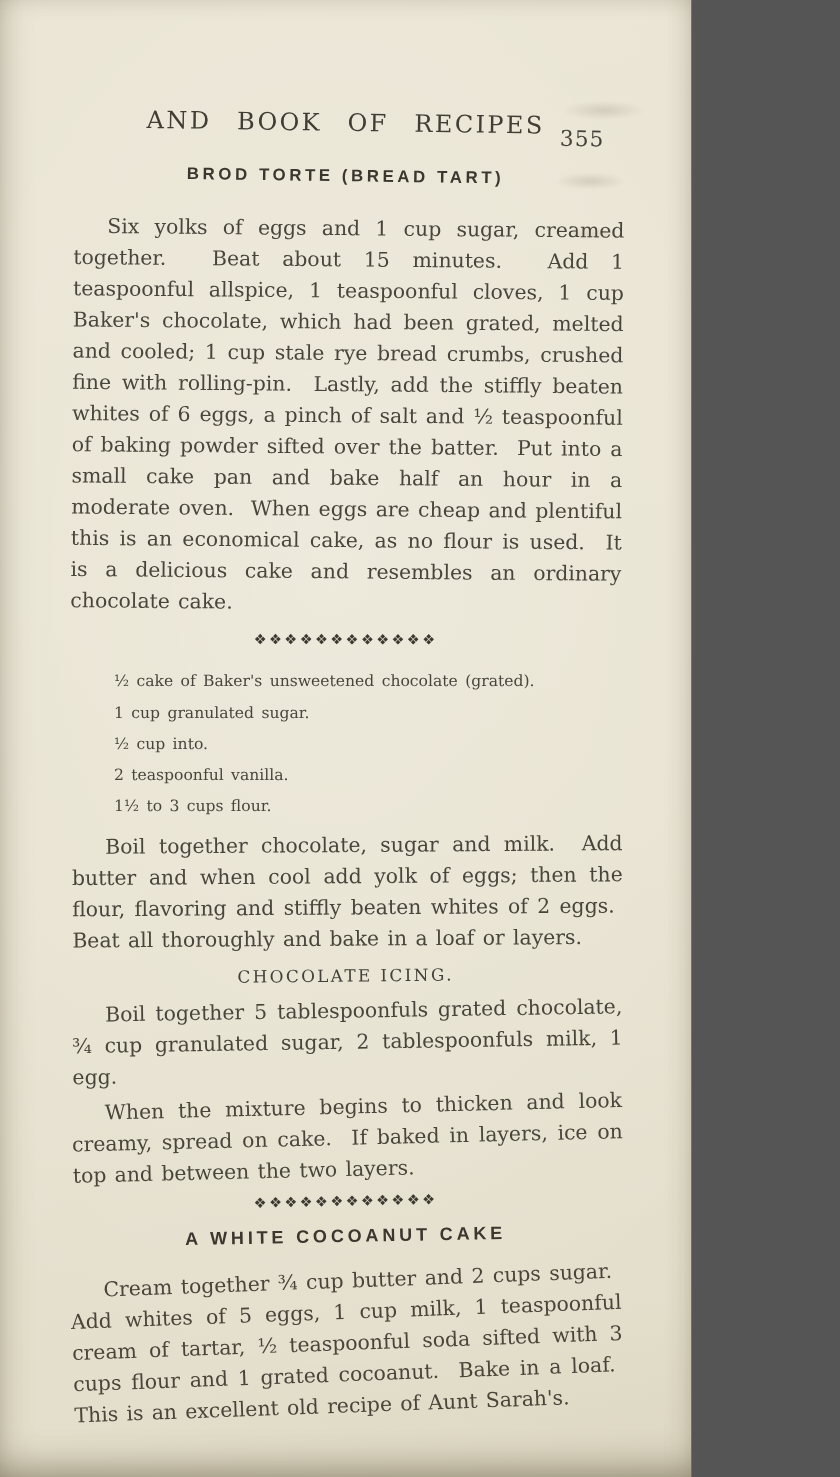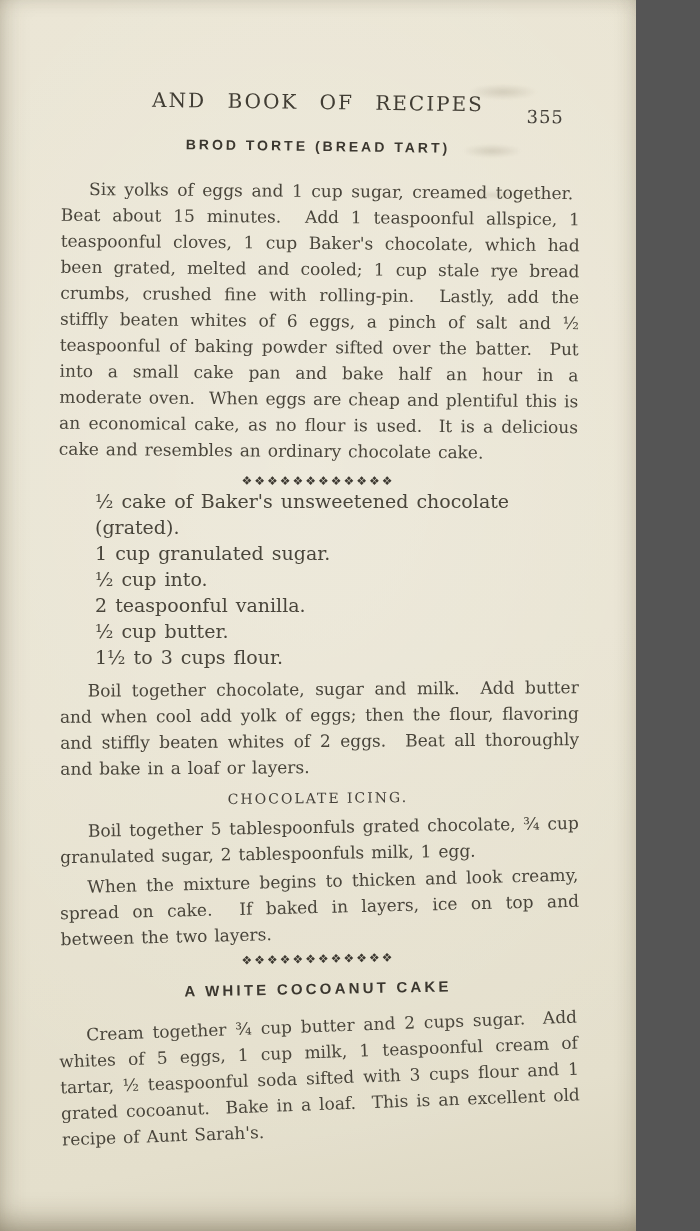--- a/index.html
+++ b/index.html
@@ -1,18 +1,18 @@
 <!DOCTYPE html>
 <html><head>
 <meta charset="utf-8">
 <style>
   html,body { margin:0; padding:0; background:#555; }
   .page {
     position:relative;
-    width:636px; height:1231px;
+    width:576px; height:1231px;
     margin:0;
     overflow:hidden;
     background:
       radial-gradient(ellipse 130% 90% at 48% 38%, rgba(255,255,255,0.22), rgba(255,255,255,0) 65%),
       linear-gradient(168deg, #eae5d4 0%, #e8e3d1 55%, #e4dfcc 88%, #dcd6c1 100%);
     box-shadow:
       inset 0 -20px 28px -12px rgba(70,58,32,0.40),
       inset 16px 0 34px -22px rgba(70,58,32,0.30),
       inset -14px 0 30px -22px rgba(70,58,32,0.22),
       inset 0 12px 26px -20px rgba(70,58,32,0.18);
@@ -49,22 +49,22 @@
   .p3 { margin-top:8px;  transform:rotate(-0.9deg); }
   .p4 { margin-top:2px;  transform:rotate(-1.4deg); }
   .p5 { margin-top:16px; transform:rotate(-2.1deg); }
   .ornament {
     margin-top:10px; text-align:center;
     font-size:12px; letter-spacing:2px; color:#3d3931;
   }
   .orn1 { transform:rotate(0.1deg); }
   .orn2 { margin-top:6px; transform:rotate(-1.2deg); }
   .ingredients {
-    margin:0 40px 0 95px;
-    font-size:19px; line-height:26px; word-spacing:2px;
+    margin:16px 40px 0 95px;
+    font-size:13px; line-height:26px; word-spacing:2px;
   }
   .smudge {
     position:absolute; pointer-events:none;
     background:radial-gradient(ellipse at center, rgba(115,104,80,0.20), rgba(115,104,80,0) 70%);
     filter:blur(1px);
   }
   .sm1 { left:468px; top:84px;  width:70px; height:16px; }
   .sm2 { left:462px; top:144px; width:60px; height:14px; }
   .sm3 { left:470px; top:190px; width:46px; height:10px; opacity:0.7; }
 </style>
@@ -87,21 +87,20 @@
   <p class="para p1">Six yolks of eggs and 1 cup sugar, creamed together.&nbsp; Beat about 15 minutes.&nbsp; Add 1 teaspoonful allspice, 1 teaspoonful cloves, 1 cup Baker's chocolate, which had been grated, melted and cooled; 1 cup stale rye bread crumbs, crushed fine with rolling-pin.&nbsp; Lastly, add the stiffly beaten whites of 6 eggs, a pinch of salt and ½ teaspoonful of baking powder sifted over the batter.&nbsp; Put into a small cake pan and bake half an hour in a moderate oven.&nbsp; When eggs are cheap and plentiful this is an economical cake, as no flour is used.&nbsp; It is a delicious cake and resembles an ordinary chocolate cake.</p>
 
   <div class="ornament orn1">❖❖❖❖❖❖❖❖❖❖❖❖</div>
 
 
   <div class="ingredients">
     <div>½ cake of Baker's unsweetened chocolate (grated).</div>
     <div>1 cup granulated sugar.</div>
     <div>½ cup into.</div>
     <div>2 teaspoonful vanilla.</div>
-    <div>½ cup butter.</div>
     <div>1½ to 3 cups flour.</div>
   </div>
 
   <p class="para p2">Boil together chocolate, sugar and milk.&nbsp; Add butter and when cool add yolk of eggs; then the flour, flavoring and stiffly beaten whites of 2 eggs.&nbsp; Beat all thoroughly and bake in a loaf or layers.</p>
 
   <div class="title-serif">CHOCOLATE ICING.</div>
 
   <p class="para p3">Boil together 5 tablespoonfuls grated chocolate, ¾ cup granulated sugar, 2 tablespoonfuls milk, 1 egg.</p>
 
   <p class="para p4">When the mixture begins to thicken and look creamy, spread on cake.&nbsp; If baked in layers, ice on top and between the two layers.</p>

